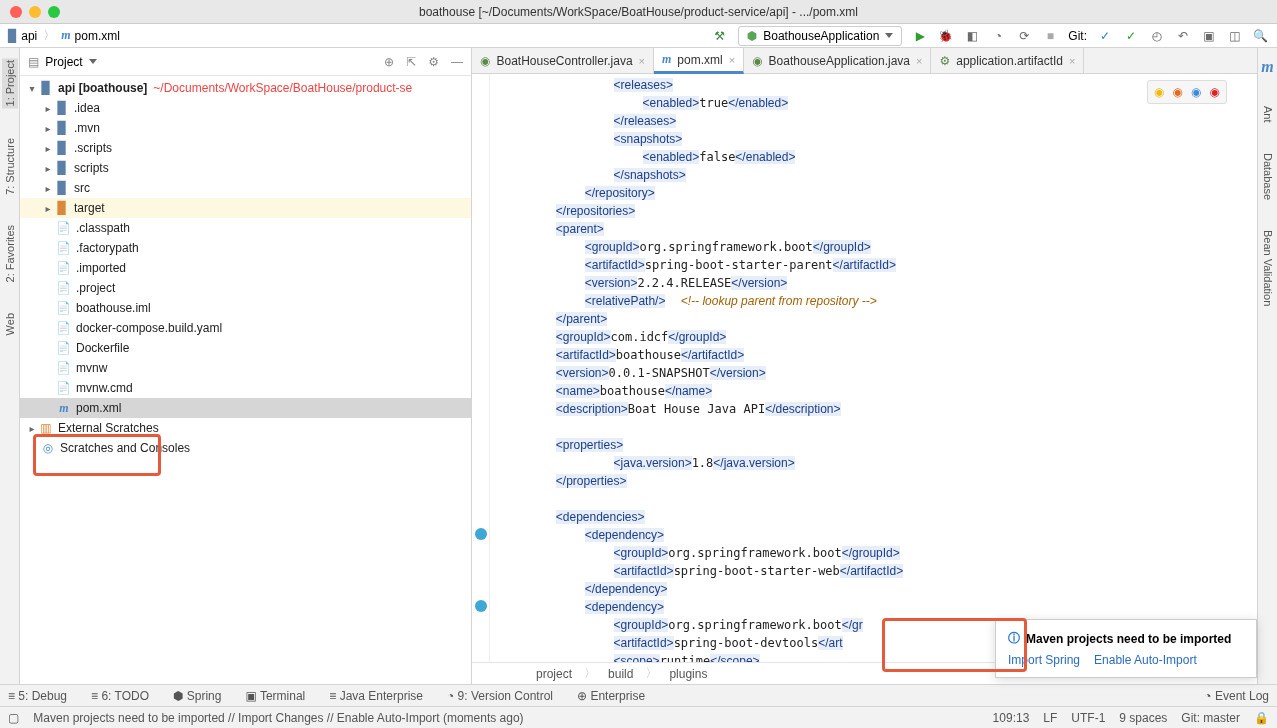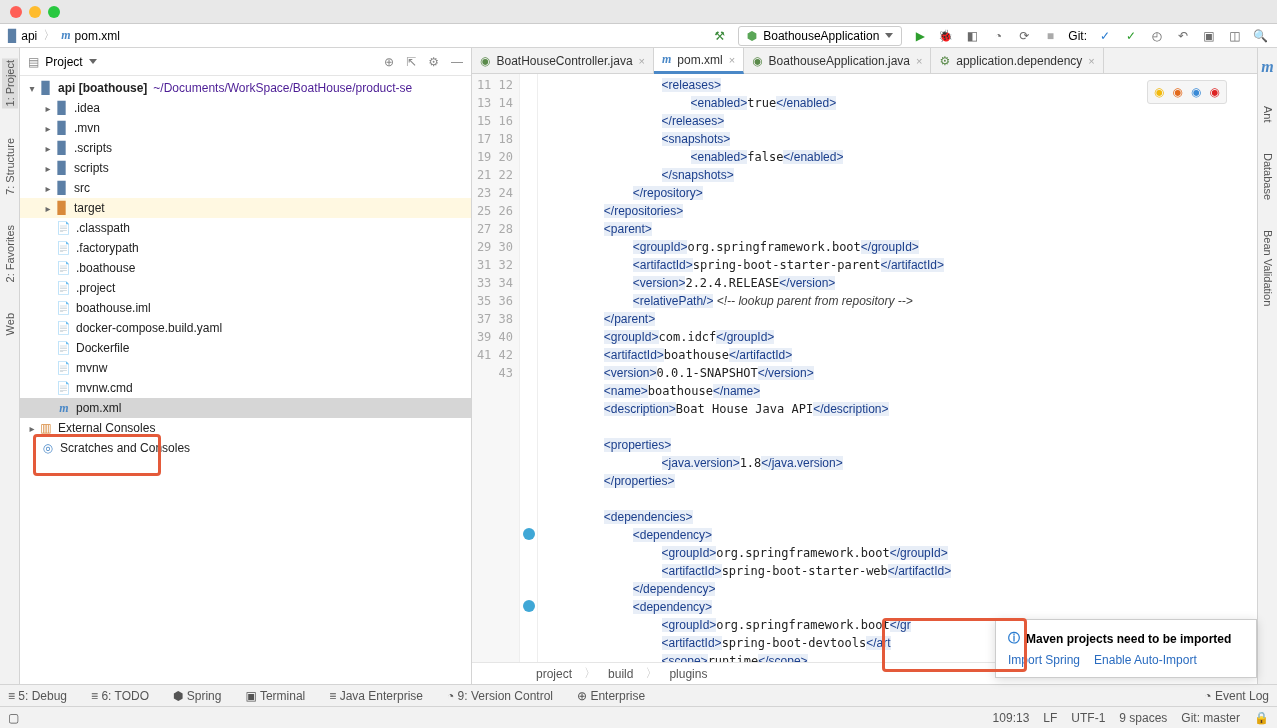--- a/index.html
+++ b/index.html
@@ -31,38 +31,38 @@
 
 .projpanel { width: 452px; background: #fff; border-right: 1px solid #d4d4d4; display: flex; flex-direction: column; }
 .projheader { height: 28px; border-bottom: 1px solid #e5e5e5; display: flex; align-items: center; justify-content: space-between; padding: 0 8px; }
 .projheader-left { display: flex; align-items: center; gap: 6px; }
 .projheader-right { display: flex; align-items: center; gap: 12px; color: #888; }
 .projtree { flex: 1; overflow: hidden; padding: 2px 0; }
 .row { display: flex; align-items: center; height: 20px; padding-left: 6px; white-space: nowrap; }
 .row .arrow { width: 12px; display: inline-flex; justify-content: center; color: #6a6a6a; font-size: 10px; }
 .row .fileico { width: 16px; margin-right: 4px; display: inline-flex; justify-content: center; }
 .row .txt { color: #222; }
-.row .path { color: #4c1d95; margin-left: 6px; }
+.row .path { color: #ef4444; margin-left: 6px; }
 .row.sel { background: #d6d6d6; }
 .row.tgt { background: #fff8e1; }
 .redbox { position: absolute; border: 3px solid #e45a3a; border-radius: 4px; pointer-events: none; }
 
 
 .editor { flex: 1; display: flex; flex-direction: column; background: #fff; position: relative; }
 .tabs { height: 26px; border-bottom: 1px solid #d4d4d4; display: flex; align-items: stretch; background: #f2f2f2; }
 .tab { display: flex; align-items: center; padding: 0 8px; gap: 6px; border-right: 1px solid #d4d4d4; color: #333; }
 .tab.active { background: #fff; border-bottom: 2px solid #fff; margin-bottom: -1px; }
 .tab.active.und { border-bottom: 3px solid #4a88c7; }
 .tab .close { color: #aaa; font-size: 11px; }
 .codewrap { flex: 1; display: flex; overflow: hidden; position: relative; }
 .gutter { width: 48px; background: #f7f7f7; border-right: 1px solid #eee; text-align: right; padding-right: 6px; color: #aaa; font-family: Menlo, monospace; font-size: 12px; line-height: 18px; padding-top: 2px; }
 .gutter2 { width: 18px; background: #fff; border-right: 1px solid #eee; position: relative; }
 .code { flex: 1; font-family: Menlo, monospace; font-size: 12px; line-height: 18px; padding: 2px 0 0 8px; white-space: pre; color: #222; }
 .tag { color: #1a3e8c; } .tagbg { background: #e8eef7; }
-.comment { color: #404040; font-style: italic; }
+.comment { color: #a16207; font-style: italic; margin-left: 12px; }
 .breadcrumb-bot { height: 22px; border-top: 1px solid #e5e5e5; display: flex; align-items: center; padding-left: 64px; gap: 12px; color: #555; font-size: 11px; }
 
 
 .browsers { position: absolute; right: 30px; top: 6px; background: #f6f6f6; border: 1px solid #ddd; border-radius: 3px; padding: 4px 6px; display: flex; gap: 8px; }
 
 
 .rightstrip { width: 20px; background: #f2f2f2; border-left: 1px solid #d4d4d4; display: flex; flex-direction: column; align-items: center; padding-top: 10px; gap: 30px; }
 .rightstrip .vlabel { writing-mode: vertical-lr; font-size: 11px; color: #555; white-space: nowrap; }
 
 
@@ -87,20 +87,21 @@
 </style>
 </head>
 <body>
 
 <div class="titlebar">
   <div class="traffic">
     <div class="tl red"></div>
     <div class="tl yellow"></div>
     <div class="tl green"></div>
   </div>
+  <div class="title">boathouse [~/Documents/WorkSpace/BoatHouse/product-service/api] - .../pom.xml</div>
 </div>
 
 <div class="navbar">
   <div class="navleft">
     <span class="folder-icon">▉</span>
     <span>api</span>
     <span class="breadcrumb-sep">〉</span>
     <span class="m-icon">m</span>
     <span>pom.xml</span>
   </div>
@@ -193,21 +194,21 @@
           <div class="row" style="padding-left: 36px;">
             <span class="fileico" style="color:#888">📄</span>
             <span class="txt">.classpath</span>
           </div>
           <div class="row" style="padding-left: 36px;">
             <span class="fileico" style="color:#888">📄</span>
             <span class="txt">.factorypath</span>
           </div>
           <div class="row" style="padding-left: 36px;">
             <span class="fileico" style="color:#888">📄</span>
-            <span class="txt">.boathouse</span>
+            <span class="txt">.imported</span>
           </div>
           <div class="row" style="padding-left: 36px;">
             <span class="fileico" style="color:#888">📄</span>
             <span class="txt">.project</span>
           </div>
           <div class="row" style="padding-left: 36px;">
             <span class="fileico" style="color:#888">📄</span>
             <span class="txt">boathouse.iml</span>
           </div>
           <div class="row" style="padding-left: 36px;">
@@ -227,21 +228,21 @@
             <span class="txt">mvnw.cmd</span>
           </div>
           <div class="row sel" style="padding-left: 36px;">
             <span class="fileico" style="color:#4a88c7;font-style:italic;font-weight:bold;font-family:serif">m</span>
             <span class="txt">pom.xml</span>
           </div>
         </div>
       <div class="row" style="padding-left:6px">
         <span class="arrow">▸</span>
         <span class="fileico" style="color:#d8893b">▥</span>
-        <span class="txt">External Consoles</span>
+        <span class="txt">External Scratches</span>
       </div>
       <div class="row" style="padding-left:20px">
         <span class="fileico" style="color:#4a88c7">◎</span>
         <span class="txt">Scratches and Consoles</span>
       </div>
     </div>
   </div>
 
   <div class="editor">
     <div class="tabs" id="tabs">
@@ -255,59 +256,25 @@
           <span>pom.xml</span>
           <span class="close">×</span>
         </div>
         <div class="tab">
           <span style="color:#5a8a4a">◉</span>
           <span>BoathouseApplication.java</span>
           <span class="close">×</span>
         </div>
         <div class="tab">
           <span style="color:#5a8a4a">⚙</span>
-          <span>application.dependency</span>
+          <span>application.artifactId</span>
           <span class="close">×</span>
         </div>
       </div>
     <div class="codewrap">
-      <div class="gutter" id="gutter">11
-12
-13
-14
-15
-16
-17
-18
-19
-20
-21
-22
-23
-24
-25
-26
-27
-28
-29
-30
-31
-32
-33
-34
-35
-36
-37
-38
-39
-40
-41
-42
-43
-</div>
       <div class="gutter2" id="gutter2">
           <div class="gutter-dot" style="top: 454px;"></div>
           <div class="gutter-dot" style="top: 526px;"></div>
         </div>
       <div class="code" id="code">                <span class="tag tagbg">&lt;releases&gt;</span>
                     <span class="tag tagbg">&lt;enabled&gt;</span>true<span class="tag tagbg">&lt;/enabled&gt;</span>
                 <span class="tag tagbg">&lt;/releases&gt;</span>
                 <span class="tag tagbg">&lt;snapshots&gt;</span>
                     <span class="tag tagbg">&lt;enabled&gt;</span>false<span class="tag tagbg">&lt;/enabled&gt;</span>
                 <span class="tag tagbg">&lt;/snapshots&gt;</span>
@@ -370,20 +337,21 @@
   <span>▣ <span>Terminal</span></span>
   <span>≡ <span>Java Enterprise</span></span>
   <span>◔ <span>9: Version Control</span></span>
   <span>⊕ <span>Enterprise</span></span>
   <div class="spacer"></div>
   <span>◔ <span>Event Log</span></span>
 </div>
 
 <div class="statusbar">
   <span>▢</span>
+  <span>Maven projects need to be imported // Import Changes // Enable Auto-Import (moments ago)</span>
   <div class="spacer"></div>
   <span>109:13</span>
   <span>LF</span>
   <span>UTF-1</span>
   <span>9 spaces</span>
   <span>Git: master</span>
   <span>🔒</span>
 </div>
 
 <div class="notif">

